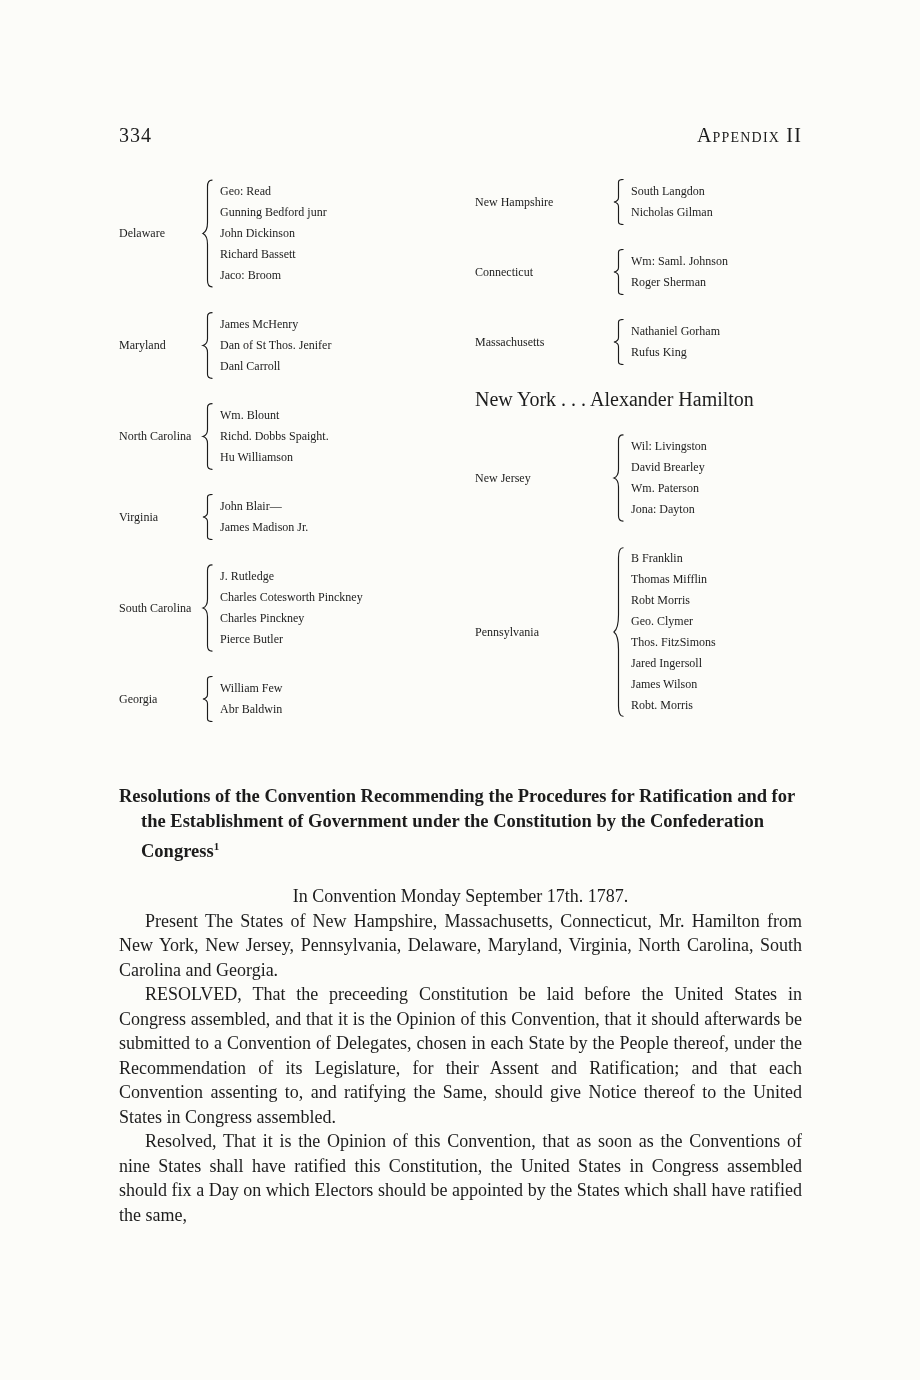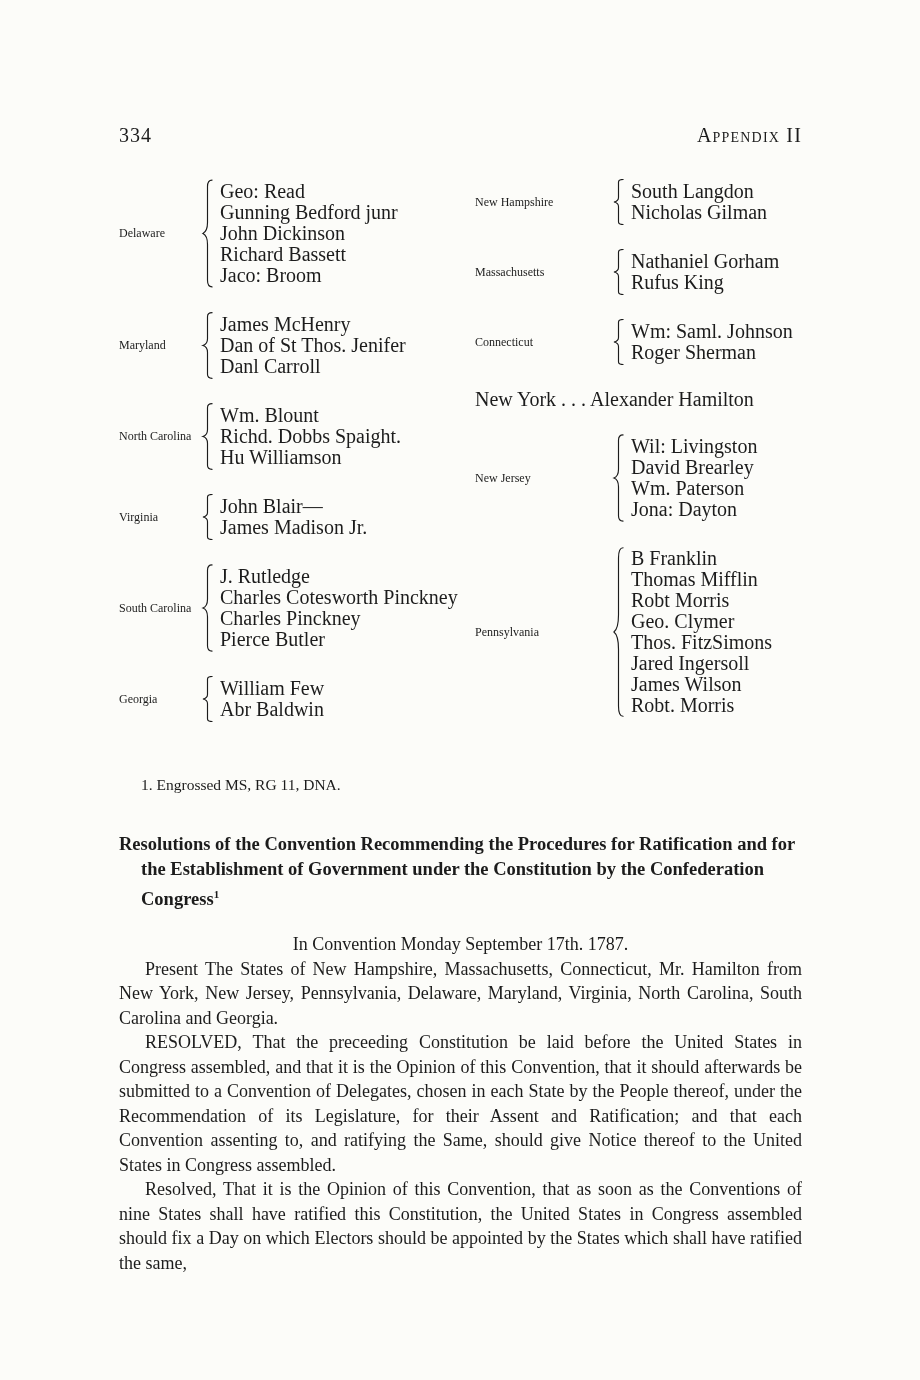--- a/index.html
+++ b/index.html
@@ -21,21 +21,21 @@
 
   .signers { display:flex; margin-top:32px; }
   .col-left { width:356px; flex:none; }
   .col-right { flex:1; }
 
   .state-group { display:flex; align-items:center; margin-bottom:24px; }
   .state-name { font-size:12px; line-height:21px; flex:none; }
   .col-left  .state-name { width:82px; }
   .col-right .state-name { width:137px; }
   .brace-wrap { width:16px; flex:none; display:flex; align-items:center; }
-  .names { font-size:20px; line-height:21px; padding-left:3px; }
+  .names { font-size:12px; line-height:21px; padding-left:3px; }
   .single-line { font-size:20px; line-height:21px; margin-bottom:24px; }
 
   .footnote {
     margin-top:30px;
     padding-left:22px;
     font-size:15.5px;
   }
 
   .res-heading {
     margin-top:38px;
@@ -160,41 +160,41 @@
             <svg width="13" height="46" viewBox="0 0 10 100" preserveAspectRatio="none">
               <path d="M8.5 1 Q5 1 5 7 L5 40 Q5 48 1.5 50 Q5 52 5 60 L5 93 Q5 99 8.5 99" fill="none" stroke="#1c1c1c" stroke-width="1.15" vector-effect="non-scaling-stroke" stroke-linecap="round"></path>
             </svg>
           </div>
           <div class="names">
             <div class="signer-name">South Langdon</div>
             <div class="signer-name">Nicholas Gilman</div>
           </div>
         </div>
         <div class="state-group">
+          <div class="state-name">Connecticut</div>
+          <div class="brace-wrap">
+            <svg width="13" height="46" viewBox="0 0 10 100" preserveAspectRatio="none">
+              <path d="M8.5 1 Q5 1 5 7 L5 40 Q5 48 1.5 50 Q5 52 5 60 L5 93 Q5 99 8.5 99" fill="none" stroke="#1c1c1c" stroke-width="1.15" vector-effect="non-scaling-stroke" stroke-linecap="round"></path>
+            </svg>
+          </div>
+          <div class="names">
+            <div class="signer-name">Wm: Saml. Johnson</div>
+            <div class="signer-name">Roger Sherman</div>
+          </div>
+        </div>
+        <div class="state-group">
           <div class="state-name">Massachusetts</div>
           <div class="brace-wrap">
             <svg width="13" height="46" viewBox="0 0 10 100" preserveAspectRatio="none">
               <path d="M8.5 1 Q5 1 5 7 L5 40 Q5 48 1.5 50 Q5 52 5 60 L5 93 Q5 99 8.5 99" fill="none" stroke="#1c1c1c" stroke-width="1.15" vector-effect="non-scaling-stroke" stroke-linecap="round"></path>
             </svg>
           </div>
           <div class="names">
             <div class="signer-name">Nathaniel Gorham</div>
             <div class="signer-name">Rufus King</div>
-          </div>
-        </div>
-        <div class="state-group">
-          <div class="state-name">Connecticut</div>
-          <div class="brace-wrap">
-            <svg width="13" height="46" viewBox="0 0 10 100" preserveAspectRatio="none">
-              <path d="M8.5 1 Q5 1 5 7 L5 40 Q5 48 1.5 50 Q5 52 5 60 L5 93 Q5 99 8.5 99" fill="none" stroke="#1c1c1c" stroke-width="1.15" vector-effect="non-scaling-stroke" stroke-linecap="round"></path>
-            </svg>
-          </div>
-          <div class="names">
-            <div class="signer-name">Wm: Saml. Johnson</div>
-            <div class="signer-name">Roger Sherman</div>
           </div>
         </div>
         <div class="single-line">New York . . . Alexander Hamilton</div>
         <div class="state-group">
           <div class="state-name">New Jersey</div>
           <div class="brace-wrap">
             <svg width="13" height="88" viewBox="0 0 10 100" preserveAspectRatio="none">
               <path d="M8.5 1 Q5 1 5 7 L5 40 Q5 48 1.5 50 Q5 52 5 60 L5 93 Q5 99 8.5 99" fill="none" stroke="#1c1c1c" stroke-width="1.15" vector-effect="non-scaling-stroke" stroke-linecap="round"></path>
             </svg>
           </div>
@@ -219,21 +219,20 @@
             <div class="signer-name">Geo. Clymer</div>
             <div class="signer-name">Thos. FitzSimons</div>
             <div class="signer-name">Jared Ingersoll</div>
             <div class="signer-name">James Wilson</div>
             <div class="signer-name">Robt. Morris</div>
           </div>
         </div>
       </div>
   </div>
 
-  <div class="footnote">1. Engrossed MS, RG 11, DNA.</div>
 
   <h2 class="res-heading"><span>Resolutions of the Convention Recommending the Procedures for Ratification and for the Establishment of Government under the Constitution by the Confederation Congress</span><sup>1</sup></h2>
 
   <p class="dateline">In Convention Monday September 17th. 1787.</p>
 
   <p class="body-par">Present The States of New Hampshire, Massachusetts, Connecticut, Mr. Hamilton from New York, New Jersey, Pennsylvania, Delaware, Maryland, Virginia, North Carolina, South Carolina and Georgia.</p>
   <p class="body-par">RESOLVED, That the preceeding Constitution be laid before the United States in Congress assembled, and that it is the Opinion of this Convention, that it should afterwards be submitted to a Convention of Delegates, chosen in each State by the People thereof, under the Recommendation of its Legislature, for their Assent and Ratification; and that each Convention assenting to, and ratifying the Same, should give Notice thereof to the United States in Congress assembled.</p>
   <p class="body-par">Resolved, That it is the Opinion of this Convention, that as soon as the Conventions of nine States shall have ratified this Constitution, the United States in Congress assembled should fix a Day on which Electors should be appointed by the States which shall have ratified the same,</p>
 
 </div>

